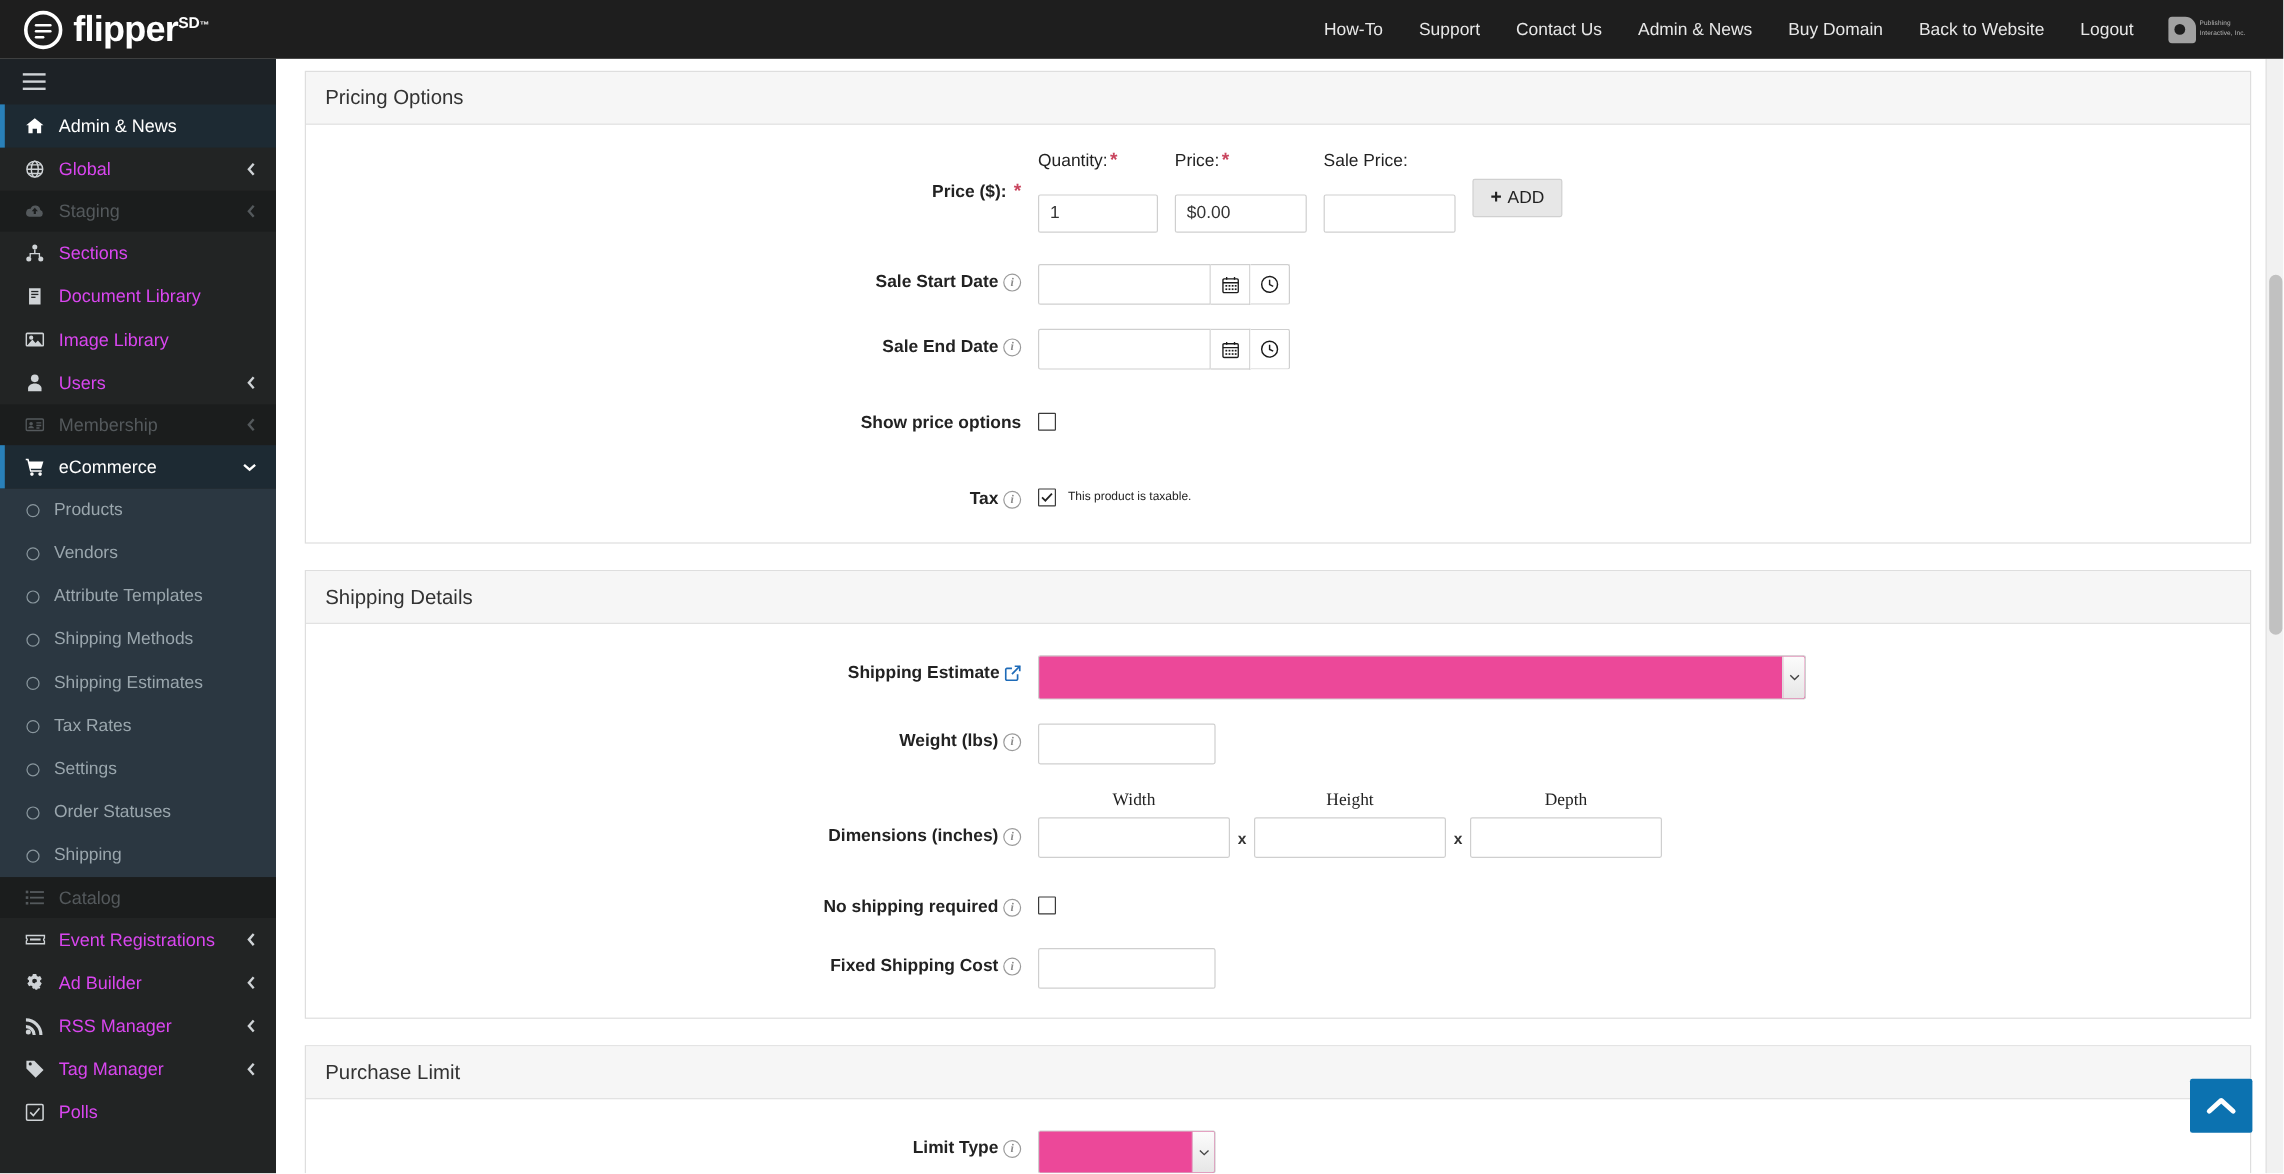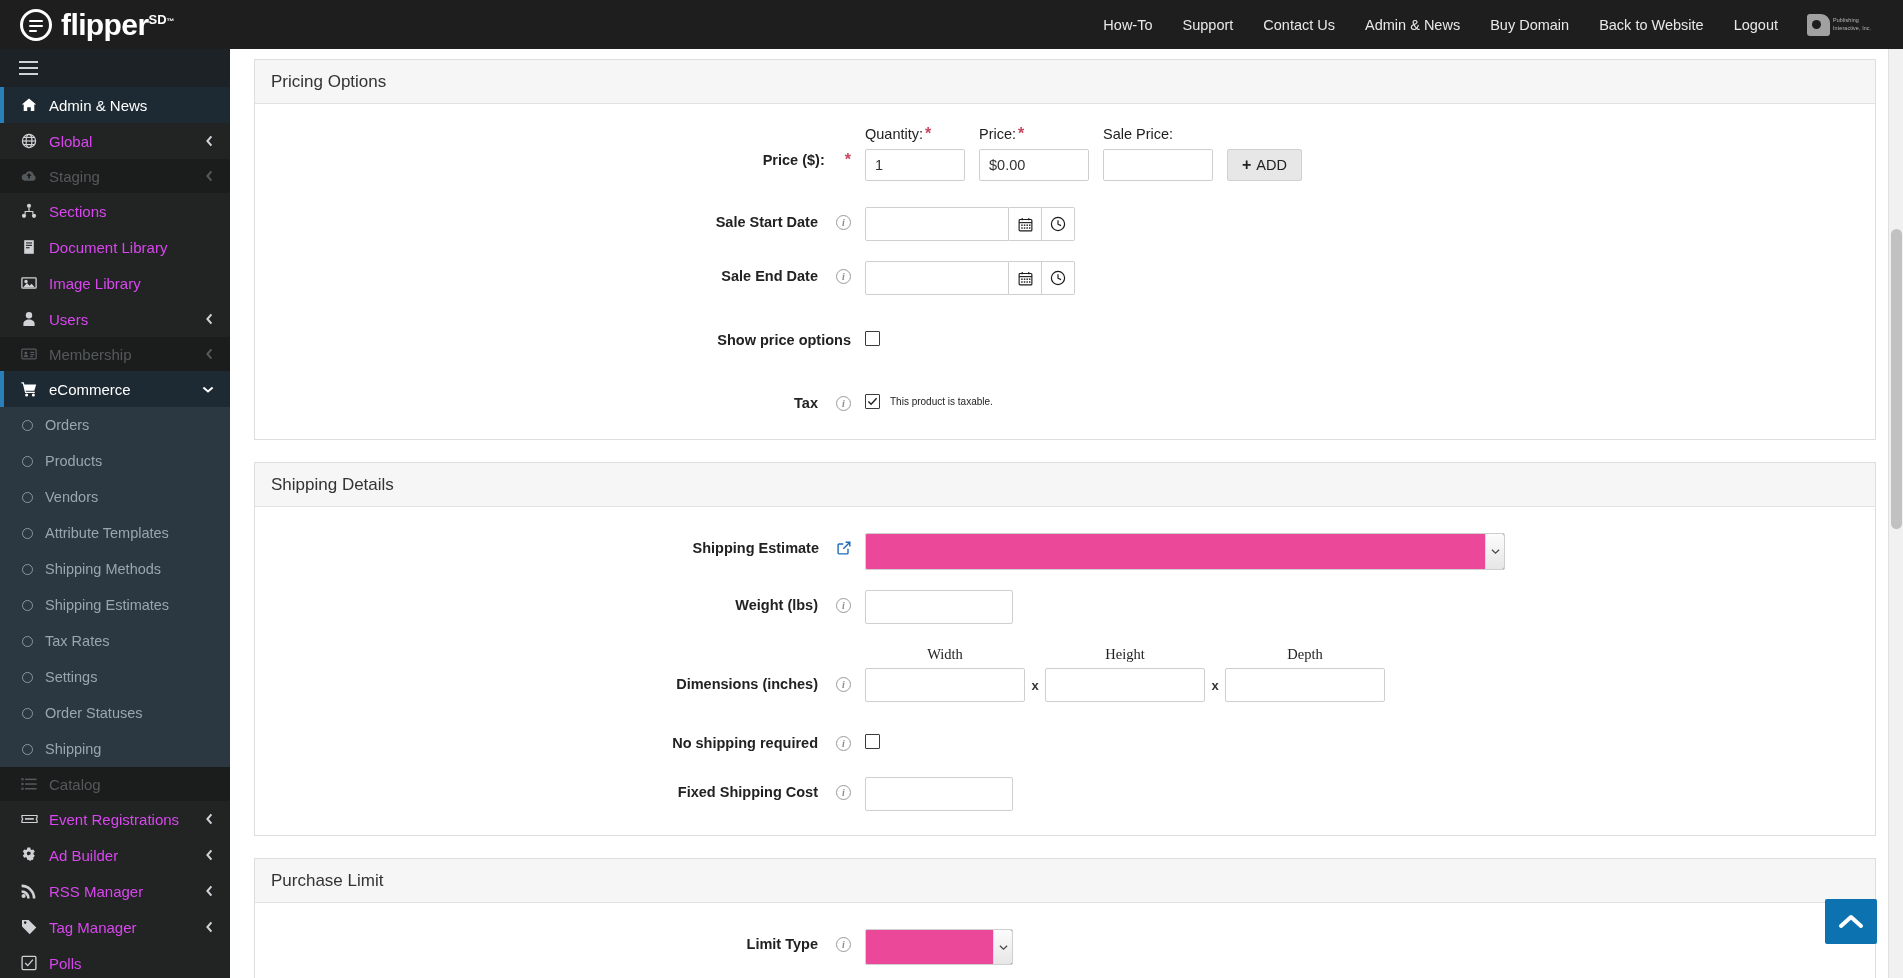--- a/index.html
+++ b/index.html
@@ -111,35 +111,35 @@
     background: #f6f6f6; border-bottom: 1px solid #e2e2e2;
     height: 44px; display: flex; align-items: center; padding-left: 16px;
     color: #333; font-size: 17px;
   }
   .panel-body { padding: 22px 0 20px 0; }
 
   .form-row { display: flex; align-items: flex-start; margin-bottom: 20px; }
   .form-label {
     width: 610px; text-align: right; padding-right: 14px;
     font-size: 14.5px; font-weight: 700; color: #222;
-    display: flex; justify-content: flex-end; align-items: center; gap: 18px;
+    display: flex; justify-content: flex-end; align-items: center; gap: 4px;
     padding-top: 7px;
   }
   .req { color: #c9455e; font-weight: 700; font-size: 16px; line-height: 1; margin-left:2px;}
   .info-ico {
     width: 15px; height: 15px; border: 1.3px solid #9a9a9a; border-radius: 50%;
     color: #8b8b8b; font-size: 10px; font-weight: 700; font-style: italic;
     display: inline-flex; align-items: center; justify-content: center;
     font-family: "Liberation Serif", serif; flex: none;
   }
   .ext-ico { color: #1e6bb8; display:inline-flex; align-items:center; }
 
   .form-field { display: flex; align-items: flex-start; }
 
-  .sub-label { font-size: 14.5px; color: #222; margin-bottom: 7px; display:block; }
+  .sub-label { font-size: 14.5px; color: #222; margin-bottom: 20px; display:block; }
   .txt {
     height: 32px; border: 1px solid #cfcfcf; background: #fff;
     font-size: 14.5px; color: #333; padding: 0 9px; outline: none;
     font-family: "Liberation Sans", sans-serif; border-radius: 2px;
   }
   .txt::placeholder { color:#777; }
 
   .btn-add {
     height: 32px; background: #e7e7e7; border: 1px solid #d0d0d0; border-radius: 2px;
     display: inline-flex; align-items: center; gap: 5px; padding: 0 14px;
@@ -354,24 +354,20 @@
           </span>
           <span class="ni-label">eCommerce</span>
           <span class="ni-chev">
             <svg width="12" height="9" viewBox="0 0 12 9" fill="none" stroke="#ffffff" stroke-width="2">
               <polyline points="1.4,2.4 6,6.4 10.6,2.4"></polyline>
             </svg>
           </span>
         </div>
       </div>
     <div class="sub-list" id="nav-sub">
-        <div class="sub-item">
-          <span class="si-ring"></span>
-          <span>Orders</span>
-        </div>
         <div class="sub-item">
           <span class="si-ring"></span>
           <span>Products</span>
         </div>
         <div class="sub-item">
           <span class="si-ring"></span>
           <span>Vendors</span>
         </div>
         <div class="sub-item">
           <span class="si-ring"></span>

